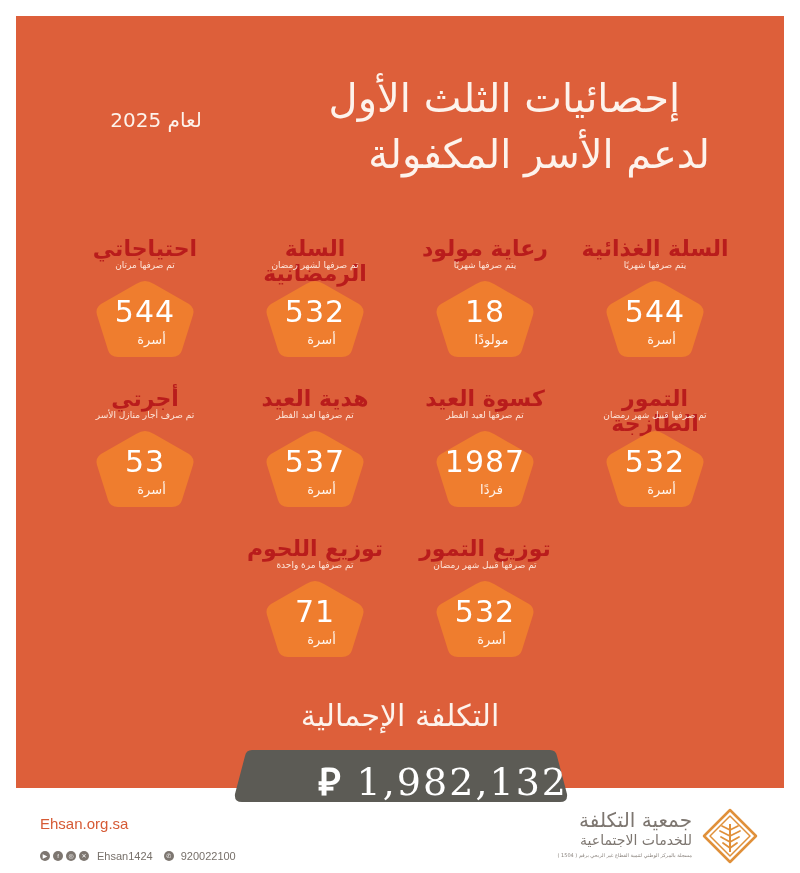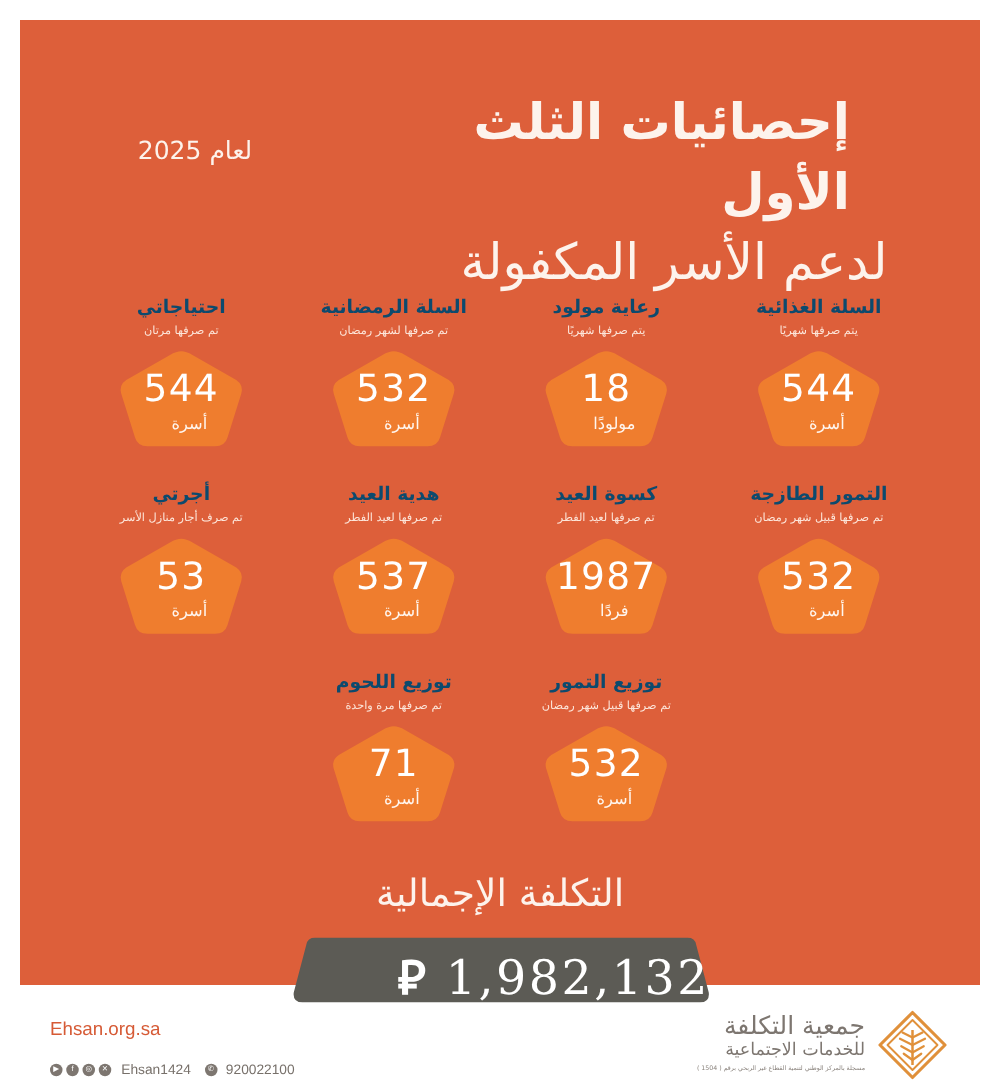--- a/index.html
+++ b/index.html
@@ -10,34 +10,34 @@
     position: absolute; left: 16px; top: 16px; width: 768px; height: 772px;
     background: #dd5f3a;
   }
 
   .title {
     position: absolute; right: 90px; top: 70px; width: 420px;
     text-align: right; direction: rtl; color: #fdf3ec;
     font-family: "DejaVu Sans", sans-serif; font-weight: normal;
     font-size: 40px; line-height: 56px; letter-spacing: 0;
   }
-  .title .l1 { display: block; padding-right: 30px; font-weight: bold; }
+  .title .l1 { display: block; padding-right: 30px; }
   .title .l2 { display: block; }
 
   .year {
     position: absolute; left: 96px; top: 108px; width: 120px;
     color: #fdf3ec; font-size: 20px; text-align: center; direction: rtl;
   }
 
   .card {
     position: absolute; width: 150px; height: 140px; text-align: center; color: #fff;
   }
   .card .ctitle {
     position: absolute; left: 0; right: 0; top: 8px;
-    font-size: 15px; font-weight: bold; direction: rtl; color: #0c4a6e;
+    font-size: 22px; font-weight: bold; direction: rtl; color: #b91c1c;
   }
   .card .csub {
     position: absolute; left: 0; right: 0; top: 32px;
     font-size: 9px; direction: rtl; color: #fde6da;
   }
   .pent {
     position: absolute; left: 24px; top: 50px; width: 102px; height: 82px;
   }
   .pent svg { position: absolute; left: 0; top: 0; }
   .pent .num {

